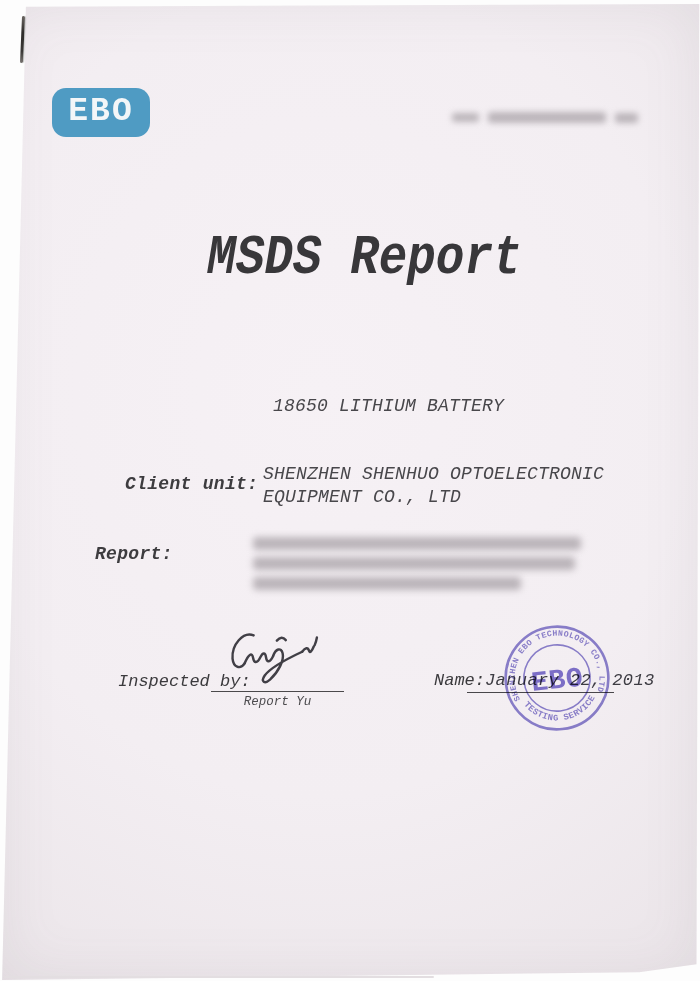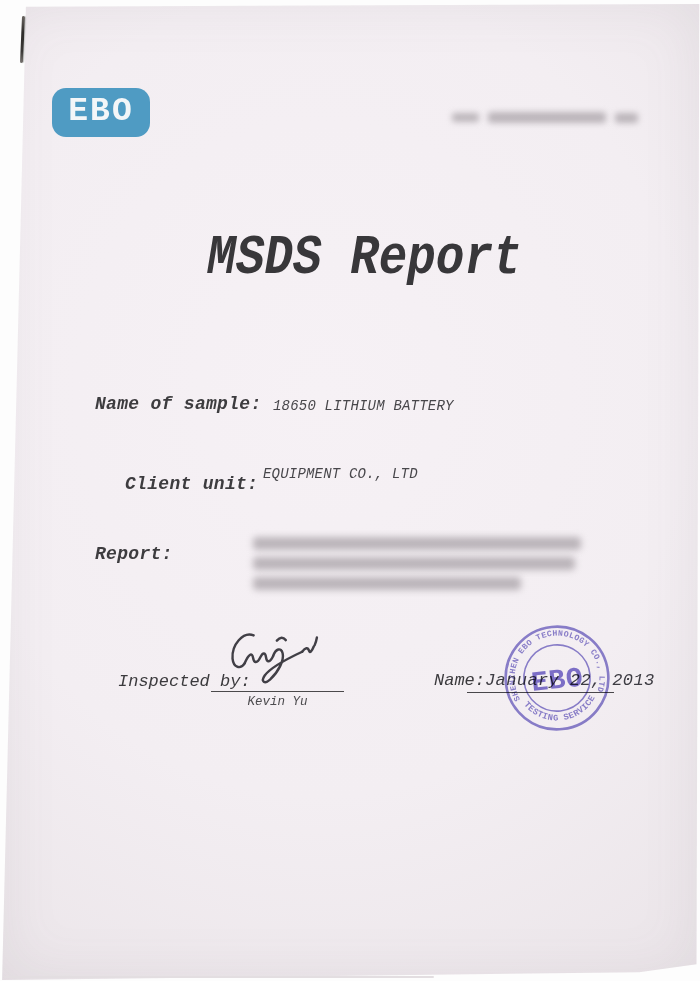--- a/index.html
+++ b/index.html
@@ -41,21 +41,21 @@
     position:absolute;left:0;top:226px;width:700px;text-align:center;
     font-size:56px;font-weight:bold;font-style:italic;color:#38373a;
     transform:scaleX(.85);transform-origin:50% 50%;
     padding-left:34px;box-sizing:border-box;white-space:nowrap;
   }
   .flabel{
     position:absolute;font-style:italic;font-weight:bold;font-size:18px;
     color:#3d3c3f;letter-spacing:.3px;white-space:nowrap;
   }
   .fvalue{
-    position:absolute;font-style:italic;font-size:14px;color:#48474b;
+    position:absolute;font-style:italic;font-size:18px;color:#48474b;
     letter-spacing:.2px;white-space:nowrap;line-height:22.5px;
   }
   .lbl-sample{left:95px;top:394px;}   .val-sample{left:273px;top:395px;}
   .lbl-client{left:95px;top:474px;margin-left:30px;}   .val-client{left:263px;top:463px;}
   .lbl-address{left:95px;top:544px;}
   .addr-blur{position:absolute;left:253px;top:537px;}
   .addr-blur .line{background:#948d93;filter:blur(3.5px);opacity:.6;border-radius:4px;height:13px;margin-bottom:7px;}
   .addr-blur .l1{width:328px;} .addr-blur .l2{width:322px;} .addr-blur .l3{width:268px;}
   .sig-svg{position:absolute;left:222px;top:628px;width:116px;height:58px;}
   .inspected-label{
@@ -93,25 +93,25 @@
   </div>
 
   <div class="ref-blur">
     <span class="bar b1"></span>
     <span class="bar b2"></span>
     <span class="bar b3"></span>
   </div>
 
   <div class="title">MSDS Report</div>
 
-  <div class="flabel lbl-sample">Name of sample:</div>
   <div class="fvalue val-sample">18650 LITHIUM BATTERY</div>
 
   <div class="flabel lbl-client">Client unit:</div>
   <div class="fvalue val-client">
+    <span style="display:block">SHENZHEN SHENHUO OPTOELECTRONIC</span>
     <span style="display:block">EQUIPMENT CO., LTD</span>
   </div>
 
   <div class="flabel lbl-address">Report:</div>
   <div class="addr-blur">
     <div class="line l1"></div>
     <div class="line l2"></div>
     <div class="line l3"></div>
   </div>
 
@@ -119,21 +119,21 @@
     <path class="sig-path" d="M 30,7 C 20,3 9,16 10,29 C 10.8,37 17,40 21.5,33.5"></path>
     <path class="sig-path" d="M 21.5,33.5 C 25,25 28.5,22.5 29.5,28.5 C 30.3,33.5 33.5,33.8 36.5,27.5 C 38.5,23.5 41,22.5 41.8,28 C 42.5,33 45.5,33 48.5,26.5"></path>
     <path class="sig-path" d="M 48.5,26.5 C 51,19.5 56,18 57.5,24 C 59,30.5 54,41 45.5,49 C 40.5,53.5 36.5,51 40.5,45 C 46,37.5 60,30 76,22.5"></path>
     <path class="sig-path" d="M 52,12 C 55,8.5 58,8.5 60.5,11.5"></path>
     <path class="sig-path" d="M 76,22.5 C 79,18.5 81.5,18 82.5,21.5 C 83.2,24 85,22.5 87,17.5"></path>
     <path class="sig-path" d="M 90,9 C 89.5,12 88.8,14 87.8,16.5"></path>
   </svg>
 
   <div class="inspected-label">Inspected by:</div>
   <div class="sig-line"></div>
-  <div class="inspector-name">Kevin Yu</div>
+  <div class="inspector-name">Report Yu</div>
 
   <div class="date-label">Name:</div>
   <div class="date-line"></div>
   <div class="date-value">January 22, 2013</div>
 
   <svg class="stamp" viewBox="0 0 120 120">
     <defs>
       <path id="arcTop" d="M 22.7,86.1 A 45.5,45.5 0 1 1 97.3,86.1"></path>
       <path id="arcBottom" d="M 20.6,82.8 A 45.5,45.5 0 0 0 99.4,82.8"></path>
     </defs>

